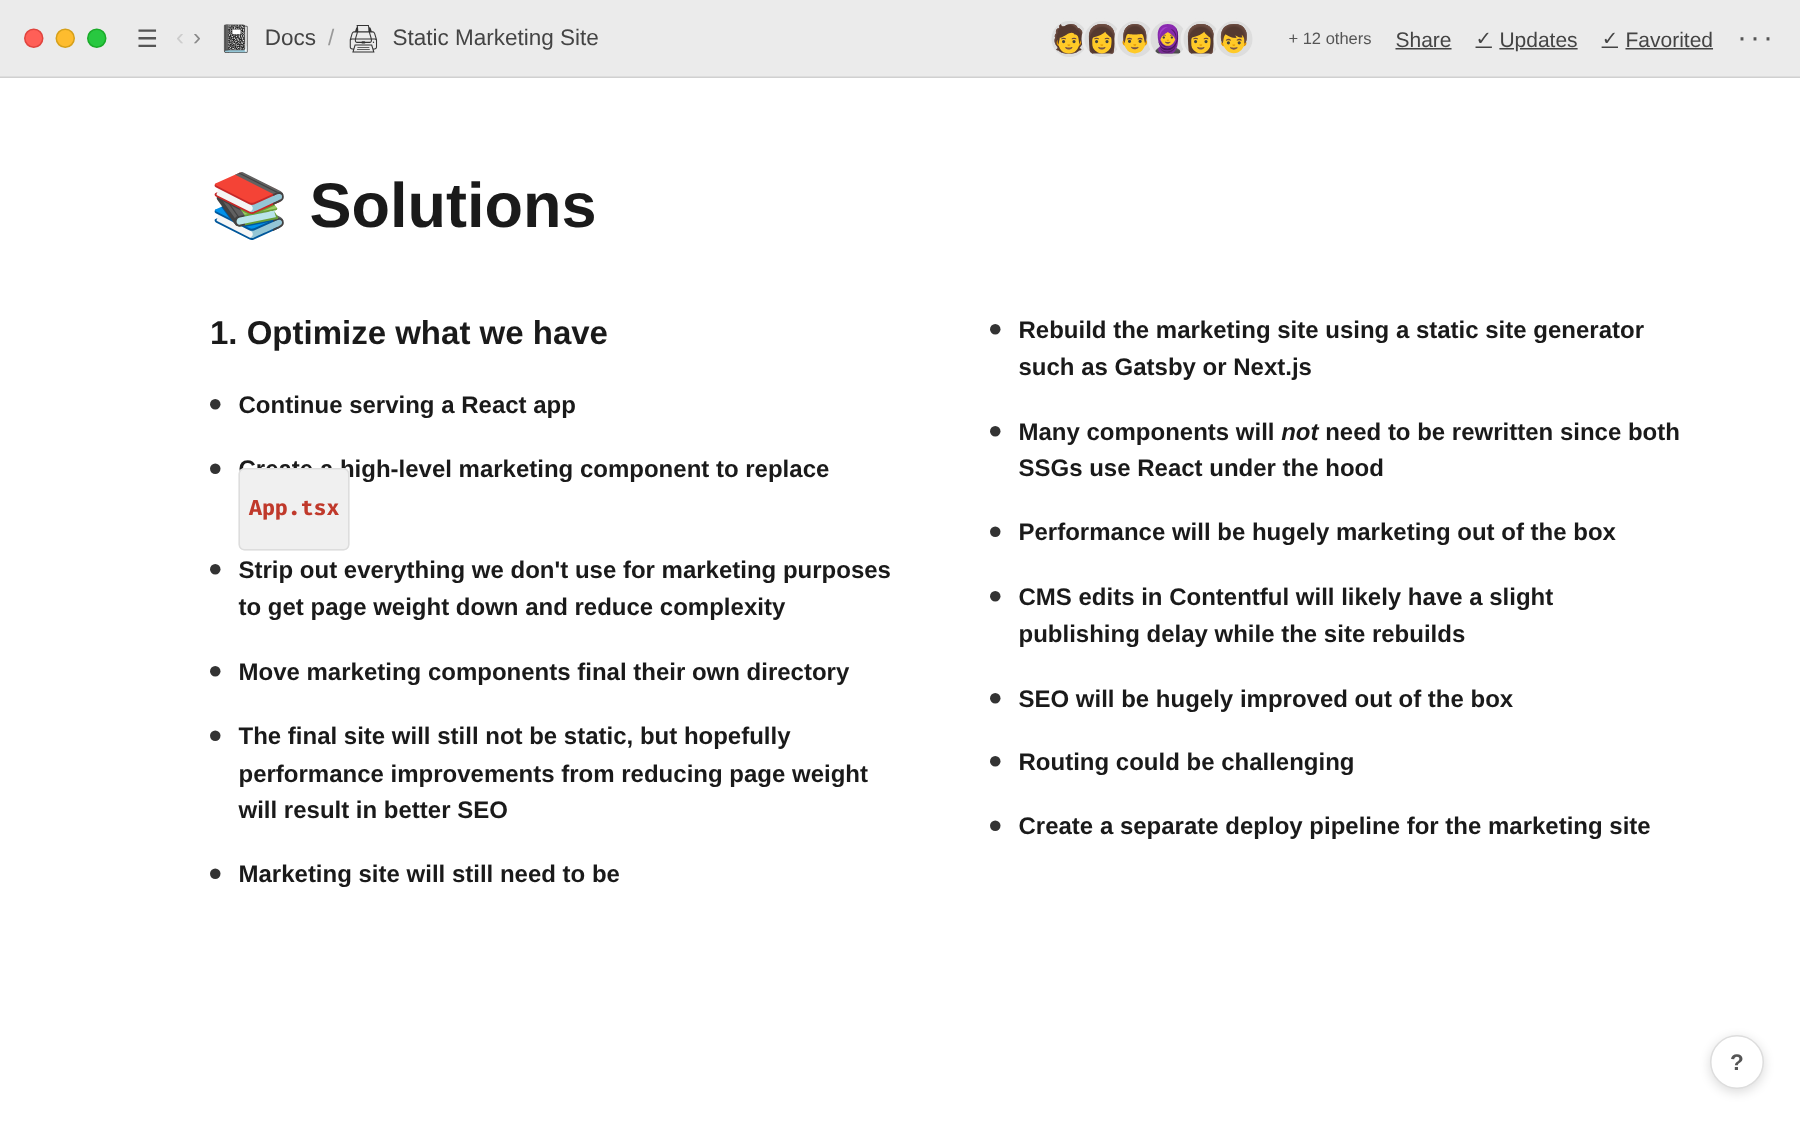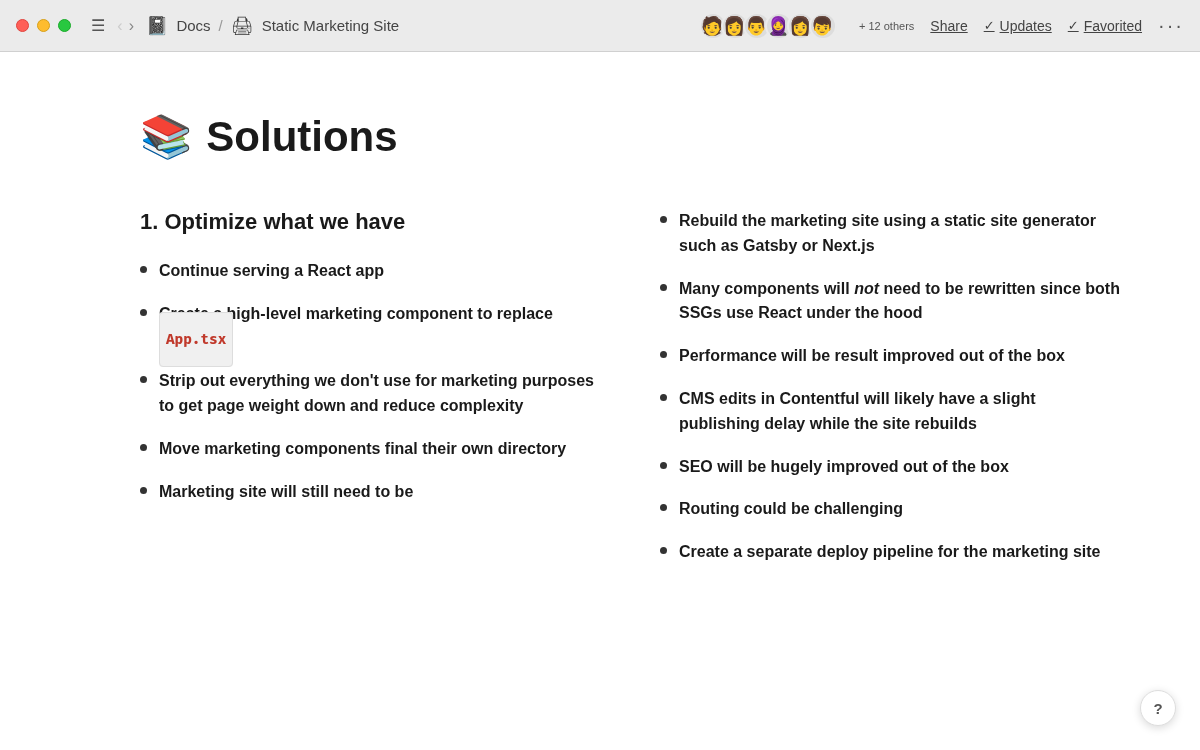--- a/index.html
+++ b/index.html
@@ -315,38 +315,42 @@
         <li>
           <span class="bullet-dot"></span>
           <span>Strip out everything we don't use for marketing purposes to get page weight down and reduce complexity</span>
         </li>
         <li>
           <span class="bullet-dot"></span>
           <span>Move marketing components final their own directory</span>
         </li>
         <li>
           <span class="bullet-dot"></span>
+          <span>The final site will still not be static, but hopefully performance improvements from reducing page weight will result in better SEO</span>
+        </li>
+        <li>
+          <span class="bullet-dot"></span>
           <span>Marketing site will still need to be</span>
         </li>
       </ul>
     </div>
 
     <div class="column">
       <ul class="bullet-list">
         <li>
           <span class="bullet-dot"></span>
           <span>Rebuild the marketing site using a static site generator such as Gatsby or Next.js</span>
         </li>
         <li>
           <span class="bullet-dot"></span>
           <span>Many components will <em>not</em> need to be rewritten since both SSGs use React under the hood</span>
         </li>
         <li>
           <span class="bullet-dot"></span>
-          <span>Performance will be result improved out of the box</span>
+          <span>Performance will be hugely marketing out of the box</span>
         </li>
         <li>
           <span class="bullet-dot"></span>
           <span>CMS edits in Contentful will likely have a slight publishing delay while the site rebuilds</span>
         </li>
         <li>
           <span class="bullet-dot"></span>
           <span>SEO will be hugely improved out of the box</span>
         </li>
         <li>

